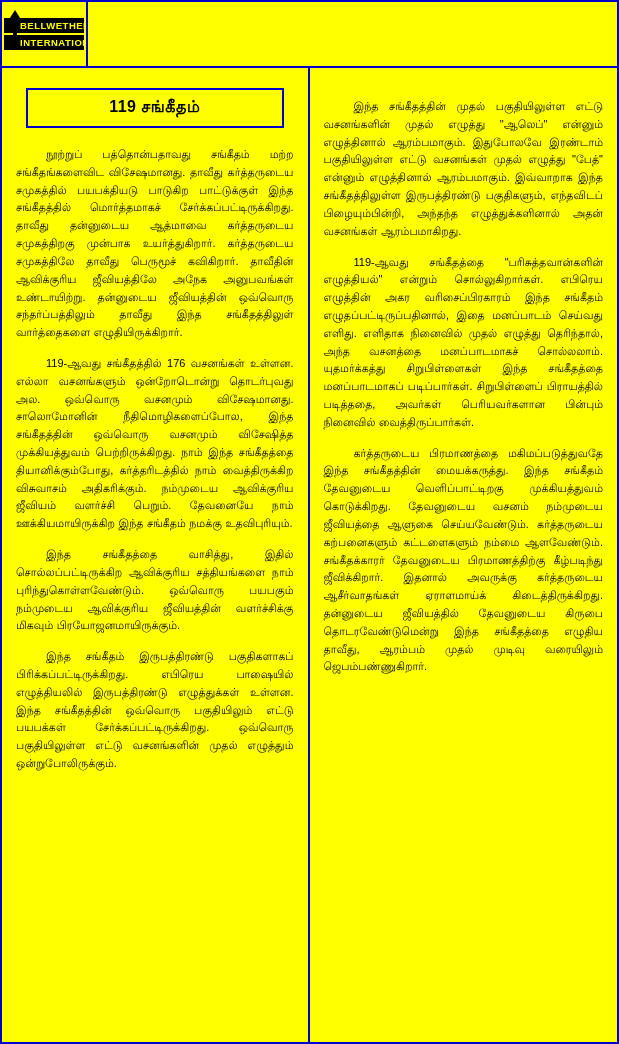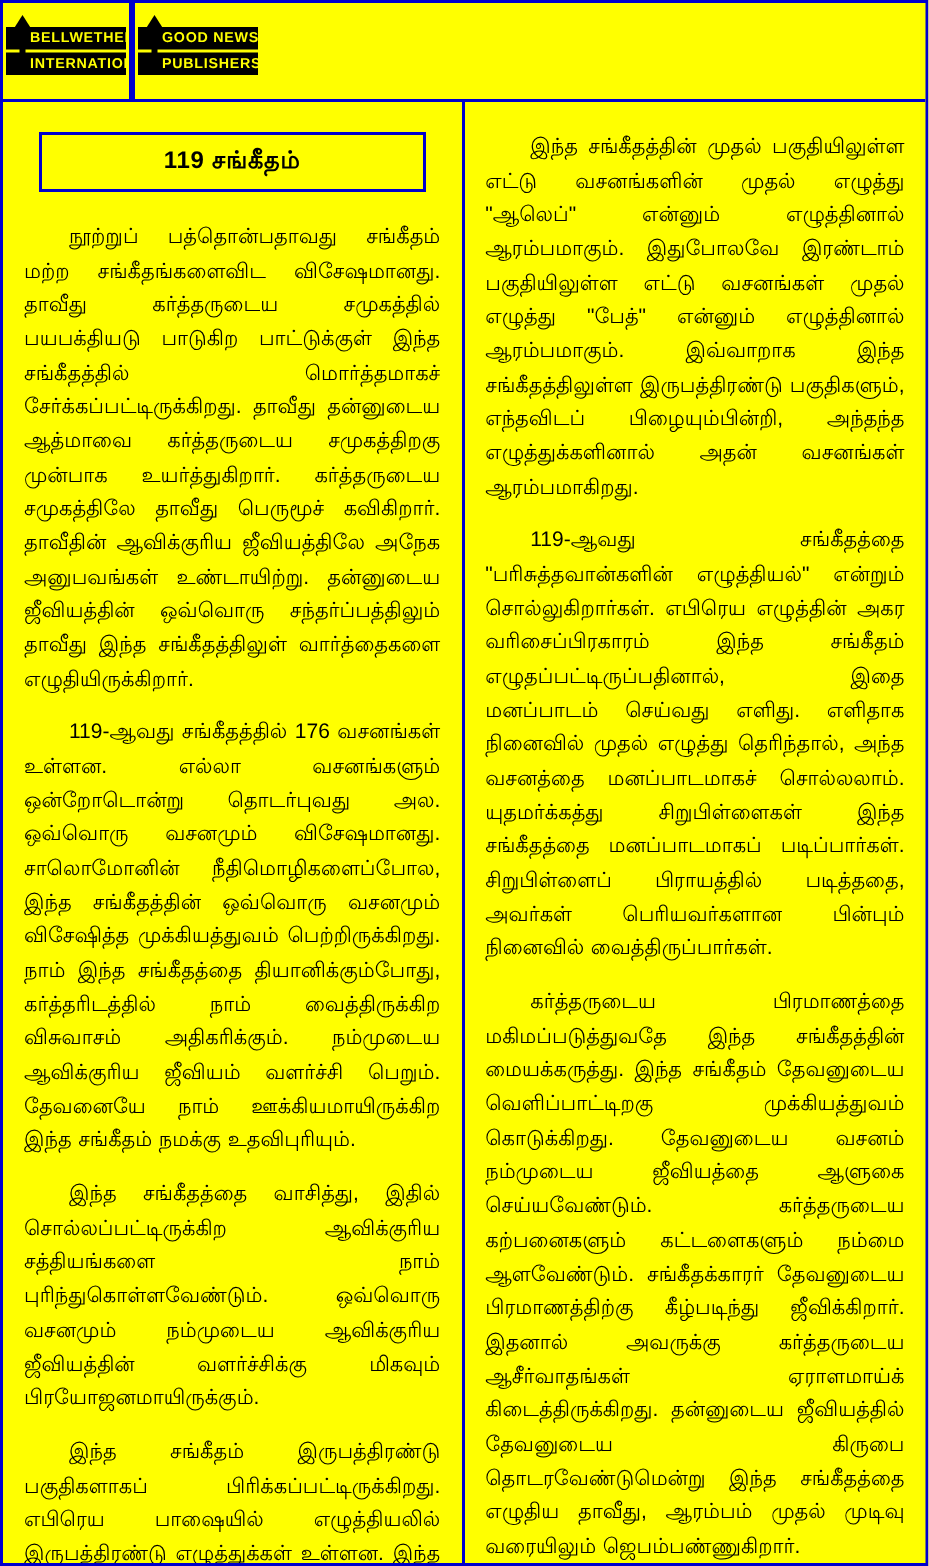--- a/index.html
+++ b/index.html
@@ -132,25 +132,25 @@
     background: #ffff00;
   }
   .psalm-title-box .t {
     color: #000000;
     font-weight: bold;
     font-size: 16px;
     letter-spacing: 0.5px;
   }
   p.para {
     color: #000000;
-    font-size: 14px;
+    font-size: 11px;
     line-height: 1.62;
     text-align: justify;
     text-justify: inter-word;
-    margin: 0 0 13px 0;
+    margin: 12px 0 13px 0;
     text-indent: 30px;
     word-spacing: 0.5px;
   }
   .col.right p.para:first-child {
     margin-top: 2px;
   }
   .spacer-top {
     height: 4px;
   }
 </style>
@@ -164,40 +164,32 @@
     <div class="logo-box">
       <div class="logo-emblem">
         <div class="torch-flame"></div>
         <div class="torch-stem"></div>
       </div>
       <div class="logo-bar">BELLWETHER</div>
       <div class="logo-bar">INTERNATIONAL</div>
     </div>
 
 
-    <div class="logo-box right">
-      <div class="logo-emblem">
-        <div class="torch-flame"></div>
-        <div class="torch-stem"></div>
-      </div>
-      <div class="logo-bar r">GOOD NEWS</div>
-      <div class="logo-bar r">PUBLISHERS</div>
-    </div>
 
   </div>
 
   <div class="body-area">
 
     <div class="col left">
       <div class="psalm-title-box">
         <div class="t">119 சங்கீதம்</div>
       </div>
       <p class="para">நூற்றுப் பத்தொன்பதாவது சங்கீதம் மற்ற சங்கீதங்களைவிட விசேஷமானது. தாவீது கர்த்தருடைய சமுகத்தில் பயபக்திய௄டு பாடுகிற பாட்டுக்குள் இந்த சங்கீதத்தில் மொர்த்தமாகச் சேர்க்கப்பட்டிருக்கிறது. தாவீது தன்னுடைய ஆத்மாவை கர்த்தருடைய சமுகத்திறகு முன்பாக உயர்த்துகிறார். கர்த்தருடைய சமுகத்திலே தாவீது பெருமூச் கவிகிறார். தாவீதின் ஆவிக்குரிய ஜீவியத்திலே அநேக அனுபவங்கள் உண்டாயிற்று. தன்னுடைய ஜீவியத்தின் ஒவ்வொரு சந்தர்ப்பத்திலும் தாவீது இந்த சங்கீதத்திலுள் வார்த்தைகளை எழுதியிருக்கிறார்.</p>
       <p class="para">119-ஆவது சங்கீதத்தில் 176 வசனங்கள் உள்ளன. எல்லா வசனங்களும் ஒன்றோடொன்று தொடர்புவது அல. ஒவ்வொரு வசனமும் விசேஷமானது. சாலொமோனின் நீதிமொழிகளைப்போல, இந்த சங்கீதத்தின் ஒவ்வொரு வசனமும் விசேஷித்த முக்கியத்துவம் பெற்றிருக்கிறது. நாம் இந்த சங்கீதத்தை தியானிக்கும்போது, கர்த்தரிடத்தில் நாம் வைத்திருக்கிற விசுவாசம் அதிகரிக்கும். நம்முடைய ஆவிக்குரிய ஜீவியம் வளர்ச்சி பெறும். தேவனையே நாம் ஊக்கியமாயிருக்கிற இந்த சங்கீதம் நமக்கு உதவிபுரியும்.</p>
-      <p class="para">இந்த சங்கீதத்தை வாசித்து, இதில் சொல்லப்பட்டிருக்கிற ஆவிக்குரிய சத்தியங்களை நாம் புரிந்துகொள்ளவேண்டும். ஒவ்வொரு வசனமும் நம்முடைய ஆவிக்குரிய ஜீவியத்தின் வளர்ச்சிக்கு மிகவும் பிரயோஜனமாயிருக்கும்.</p>
+      <p class="para">இந்த சங்கீதத்தை வாசித்து, இதில் சொல்லப்பட்டிருக்கிற ஆவிக்குரிய சத்தியங்களை நாம் புரிந்துகொள்ளவேண்டும். ஒவ்வொரு பயபகும் நம்முடைய ஆவிக்குரிய ஜீவியத்தின் வளர்ச்சிக்கு மிகவும் பிரயோஜனமாயிருக்கும்.</p>
       <p class="para">இந்த சங்கீதம் இருபத்திரண்டு பகுதிகளாகப் பிரிக்கப்பட்டிருக்கிறது. எபிரெய பாஷையில் எழுத்தியலில் இருபத்திரண்டு எழுத்துக்கள் உள்ளன. இந்த சங்கீதத்தின் ஒவ்வொரு பகுதியிலும் எட்டு பயபக்கள் சேர்க்கப்பட்டிருக்கிறது. ஒவ்வொரு பகுதியிலுள்ள எட்டு வசனங்களின் முதல் எழுத்தும் ஒன்றுபோலிருக்கும்.</p>
     </div>
 
     <div class="col right">
       <div class="spacer-top"></div>
       <p class="para">இந்த சங்கீதத்தின் முதல் பகுதியிலுள்ள எட்டு வசனங்களின் முதல் எழுத்து "ஆலெப்" என்னும் எழுத்தினால் ஆரம்பமாகும். இதுபோலவே இரண்டாம் பகுதியிலுள்ள எட்டு வசனங்கள் முதல் எழுத்து "பேத்" என்னும் எழுத்தினால் ஆரம்பமாகும். இவ்வாறாக இந்த சங்கீதத்திலுள்ள இருபத்திரண்டு பகுதிகளும், எந்தவிடப் பிழையும்பின்றி, அந்தந்த எழுத்துக்களினால் அதன் வசனங்கள் ஆரம்பமாகிறது.</p>
       <p class="para">119-ஆவது சங்கீதத்தை "பரிசுத்தவான்களின் எழுத்தியல்" என்றும் சொல்லுகிறார்கள். எபிரெய எழுத்தின் அகர வரிசைப்பிரகாரம் இந்த சங்கீதம் எழுதப்பட்டிருப்பதினால், இதை மனப்பாடம் செய்வது எளிது. எளிதாக நினைவில் முதல் எழுத்து தெரிந்தால், அந்த வசனத்தை மனப்பாடமாகச் சொல்லலாம். யுதமர்க்கத்து சிறுபிள்ளைகள் இந்த சங்கீதத்தை மனப்பாடமாகப் படிப்பார்கள். சிறுபிள்ளைப் பிராயத்தில் படித்ததை, அவர்கள் பெரியவர்களான பின்பும் நினைவில் வைத்திருப்பார்கள்.</p>
       <p class="para">கர்த்தருடைய பிரமாணத்தை மகிமப்படுத்துவதே இந்த சங்கீதத்தின் மையக்கருத்து. இந்த சங்கீதம் தேவனுடைய வெளிப்பாட்டிறகு முக்கியத்துவம் கொடுக்கிறது. தேவனுடைய வசனம் நம்முடைய ஜீவியத்தை ஆளுகை செய்யவேண்டும். கர்த்தருடைய கற்பனைகளும் கட்டளைகளும் நம்மை ஆளவேண்டும். சங்கீதக்காரர் தேவனுடைய பிரமாணத்திற்கு கீழ்படிந்து ஜீவிக்கிறார். இதனால் அவருக்கு கர்த்தருடைய ஆசீர்வாதங்கள் ஏராளமாய்க் கிடைத்திருக்கிறது. தன்னுடைய ஜீவியத்தில் தேவனுடைய கிருபை தொடரவேண்டுமென்று இந்த சங்கீதத்தை எழுதிய தாவீது, ஆரம்பம் முதல் முடிவு வரையிலும் ஜெபம்பண்ணுகிறார்.</p>
     </div>
 

